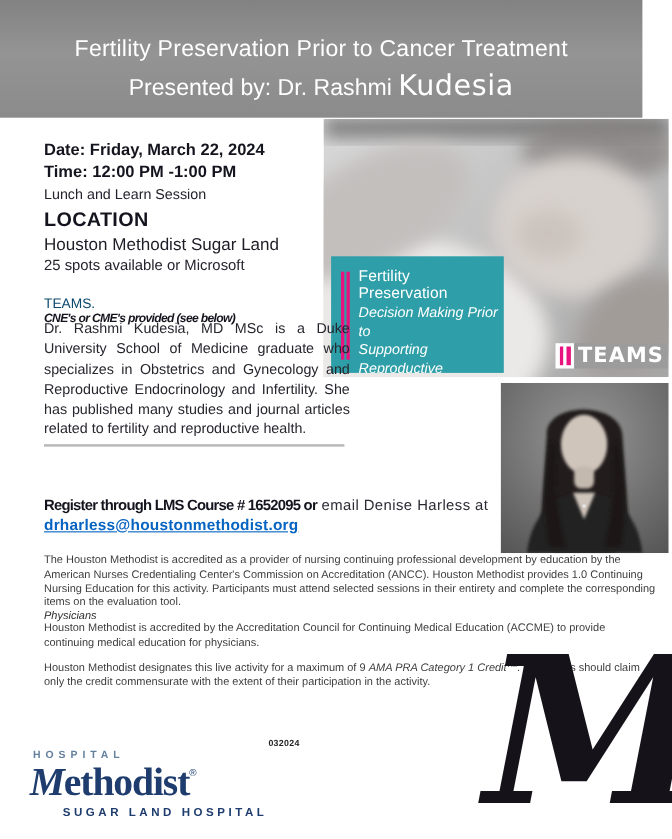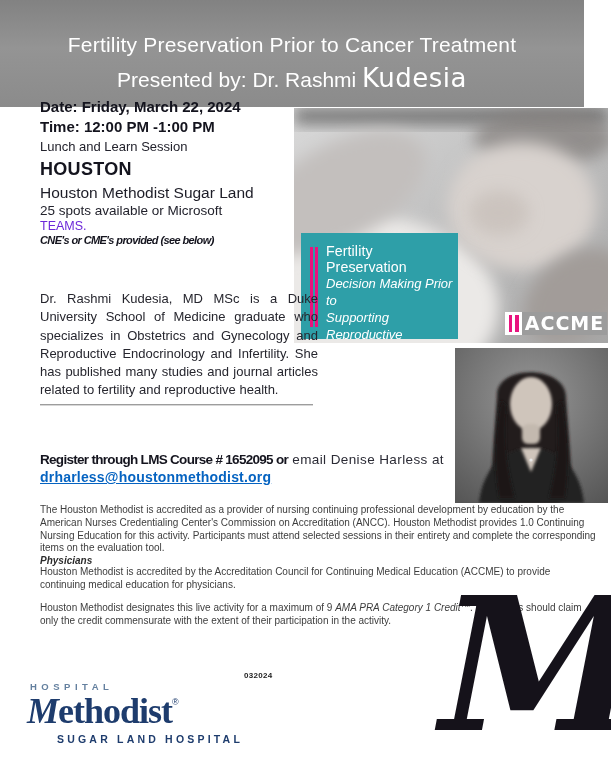--- a/index.html
+++ b/index.html
@@ -10,28 +10,28 @@
   
   .banner{
     position:absolute; left:0; top:0; width:584px; height:107px;
     background:linear-gradient(180deg,#828282 0%,#949494 45%,#8b8b8b 100%);
     text-align:center; color:#ffffff;
   }
   .banner-line1{padding-top:33px; font-size:21px; letter-spacing:.2px;}
   .banner-line2{margin-top:6px; font-size:21px;}
   .kudesia{font-family:"DejaVu Sans", sans-serif; font-size:26px; font-weight:400; letter-spacing:.5px;}
   
-  .details{position:absolute; left:40px; top:97px; width:270px;}
+  .details{position:absolute; left:40px; top:127px; width:270px;}
   .d-date,.d-time{font-size:15px; font-weight:bold; line-height:20px; color:#14141e;}
   .d-session{font-size:13px; line-height:19px; color:#23232d;}
   .d-loc-head{font-size:18px; font-weight:bold; line-height:26px; letter-spacing:.3px; color:#14141e;}
   .d-venue{font-size:15.5px; line-height:21px; color:#1d1d27;}
   .d-room{font-size:16px; line-height:20px; letter-spacing:1.3px; color:#1d1d27;}
   .d-cap1{font-size:13.5px; line-height:16px; color:#23232d;}
-  .d-cap2{font-size:12.5px; line-height:14px; color:#6d28d9;}
+  .d-cap2{font-size:12.5px; line-height:14px; color:#0c4a6e;margin-top:20px;}
   .d-credits{font-size:11px; font-weight:bold; line-height:15px; letter-spacing:-.6px; color:#14141e;font-style:italic;}
   
   .bio{
     position:absolute; left:40px; top:290px; width:278px; margin:0;
     font-size:13px; line-height:18.3px; text-align:justify; color:#26262e;
   }
   .divider{position:absolute; left:40px; top:404px; width:273px; height:1px;
     background:#9d9d9d; border-bottom:1px solid #d7d7d7;}
   
   .register{position:absolute; left:40px; top:452px; width:420px; font-size:13.5px; color:#1d1d27;}
@@ -56,21 +56,21 @@
   .ccrm-bars{width:17px; height:23px; background:#ffffff; display:flex; align-items:center; justify-content:center;}
   .ccrm-bars span{display:block; width:3.5px; height:17px; background:#E8137E; margin:0 1.5px;}
   .ccrm-word{width:85px; height:23px; background:#9C9C9C; color:#ffffff;
     font-family:"DejaVu Sans", sans-serif; font-weight:bold; font-size:19px; line-height:23px;
     text-align:center; letter-spacing:1px;}
   
   .headshot{position:absolute; left:455px; top:348px; width:153px; height:155px; overflow:hidden;}
   
   .fine{position:absolute; left:40px; margin:0; font-size:10px; line-height:12.8px; color:#3d3d3d;}
   .nursing{top:504px; width:556px;}
-  .phys-head{top:555px; font-weight:bold; font-style:italic; color:#2b2b2b;}
+  .phys-head{top:555px; font-weight:normal; font-style:italic; color:#2b2b2b;}
   .accme{top:566px; width:530px;}
   .credit{top:599px; width:545px;}
   .credit .it{font-style:italic;}
   .credit sup{font-size:6.5px;}
   
   .doccode{position:absolute; left:204px; top:671px; font-size:8px; font-weight:bold; color:#222222; letter-spacing:.3px;padding-left:40px;}
   .hm-logo{position:absolute; left:27px; top:681px;}
   .hm-city{font-size:9.5px; letter-spacing:4.5px; color:#64809f; font-weight:bold; margin-left:3px;}
   .hm-name-row{margin-top:-2px;}
   .hm-name{display:inline-block; font-family:"Liberation Serif", serif; font-weight:bold;
@@ -115,41 +115,41 @@
       <ellipse cx="228" cy="98" rx="74" ry="64" fill="#d8d2ce" filter="url(#soft)"></ellipse>
       <ellipse cx="205" cy="105" rx="30" ry="22" fill="#c6beb8" opacity="0.7" filter="url(#soft)"></ellipse>
       <ellipse cx="282" cy="188" rx="58" ry="40" fill="#a29c99" filter="url(#soft)" transform="rotate(-38 282 188)"></ellipse>
     </svg>
   </div>
 
   <section class="details">
     <div class="d-date">Date: Friday, March 22, 2024</div>
     <div class="d-time">Time: 12:00 PM -1:00 PM</div>
     <div class="d-session">Lunch and Learn Session</div>
-    <div class="d-loc-head">HOUSTON</div>
+    <div class="d-loc-head">LOCATION</div>
     <div class="d-venue">Houston Methodist Sugar Land</div>
     <div class="d-cap1">25 spots available or Microsoft</div>
     <div class="d-cap2">TEAMS.</div>
     <div class="d-credits">CNE's or CME's provided (see below)</div>
   </section>
 
   <div class="promo-card">
     <div class="accent-bars"><span></span><span></span></div>
     <div class="pc-title">Fertility Preservation</div>
     <div class="pc-sub">Decision Making Prior to</div>
     <div class="pc-sub">Supporting Reproductive</div>
 
   </div>
 
   <div class="ccrm">
     <div class="ccrm-bars">
         <span></span>
         <span></span>
       </div>
-    <div class="ccrm-word">ACCME</div>
+    <div class="ccrm-word">TEAMS</div>
   </div>
 
   <div class="headshot">
     <svg width="153" height="155" viewBox="0 0 153 155" xmlns="http://www.w3.org/2000/svg">
       <defs>
         <radialGradient id="hg" cx="0.5" cy="0.32" r="0.95">
           <stop offset="0" stop-color="#979797"></stop>
             <stop offset="1" stop-color="#4c4c4c"></stop>
         </radialGradient>
         <filter id="hsoft" x="-50%" y="-50%" width="200%" height="200%">

